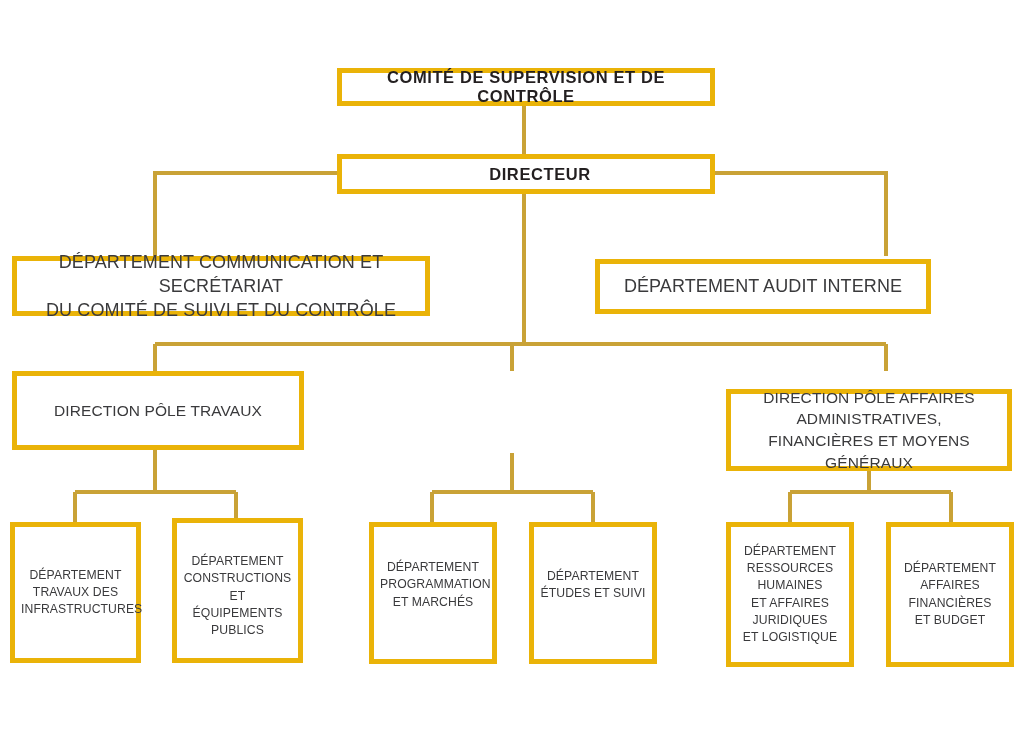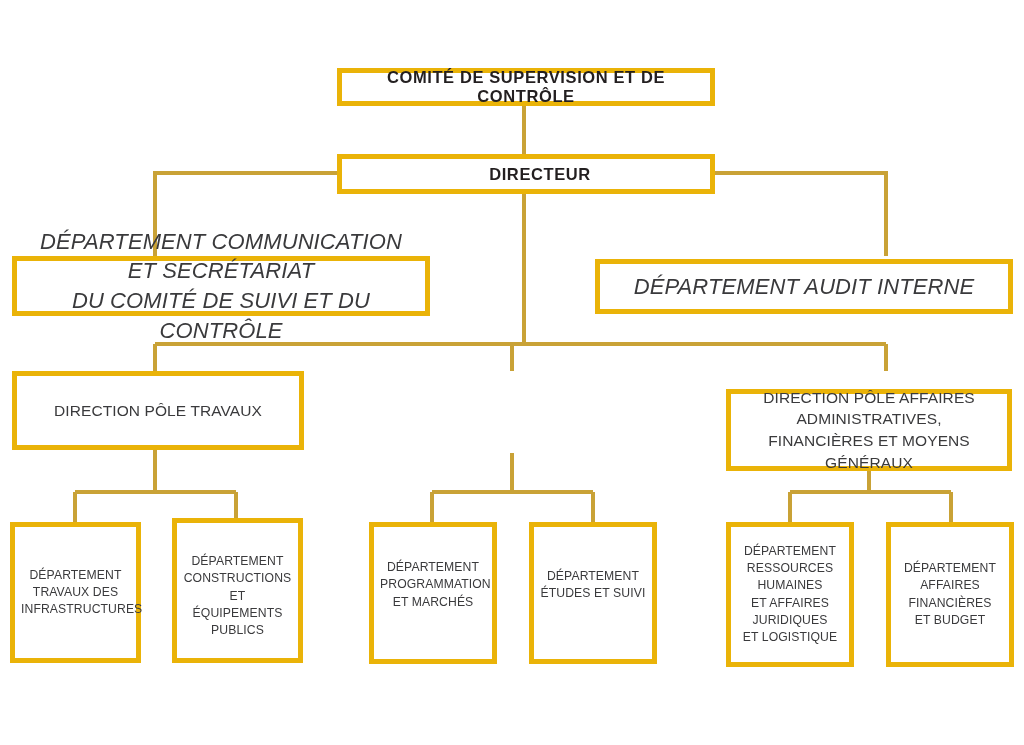--- a/index.html
+++ b/index.html
@@ -53,24 +53,23 @@
   .node.level-top .node-label {
     font-weight: bold;
     color: #231f20;
     letter-spacing: 0.6px;
   }
   .node.level-top.n-committee .node-label { font-size: 16.5px; }
   .node.level-top.n-director .node-label { font-size: 16.5px; }
 
   
   .node.level-dept .node-label {
-    font-size: 22px;
+    font-size: 18px;
     line-height: 1.35;
     font-weight: normal;
-    font-style: italic;
   }
   
   .node.level-pole .node-label {
     font-size: 15.5px;
     line-height: 1.4;
     font-weight: normal;
   }
   
   .node.level-leaf .node-label {
     font-size: 12.2px;
@@ -127,21 +126,21 @@
 
   <div class="node level-top n-director" style="left:337px; top:154px; width:378px; height:40px;padding-left:28px;">
     <span class="node-label">DIRECTEUR</span>
   </div>
 
   <div class="node level-dept" style="left:12px; top:256px; width:418px; height:60px;">
     <span class="node-label">DÉPARTEMENT COMMUNICATION ET SECRÉTARIAT
 DU COMITÉ DE SUIVI ET DU CONTRÔLE</span>
   </div>
 
-  <div class="node level-dept" style="left:595px; top:259px; width:418px; height:55px;">
+  <div class="node level-dept" style="left:595px; top:259px; width:336px; height:55px;">
     <span class="node-label">DÉPARTEMENT AUDIT INTERNE</span>
   </div>
 
   <div class="node level-pole" style="left:12px; top:371px; width:292px; height:79px;justify-content:flex-end;">
     <span class="node-label">DIRECTION PÔLE TRAVAUX</span>
   </div>
 
 
   <div class="node level-pole" style="left:726px; top:389px; width:286px; height:82px;">
     <span class="node-label">DIRECTION PÔLE AFFAIRES

